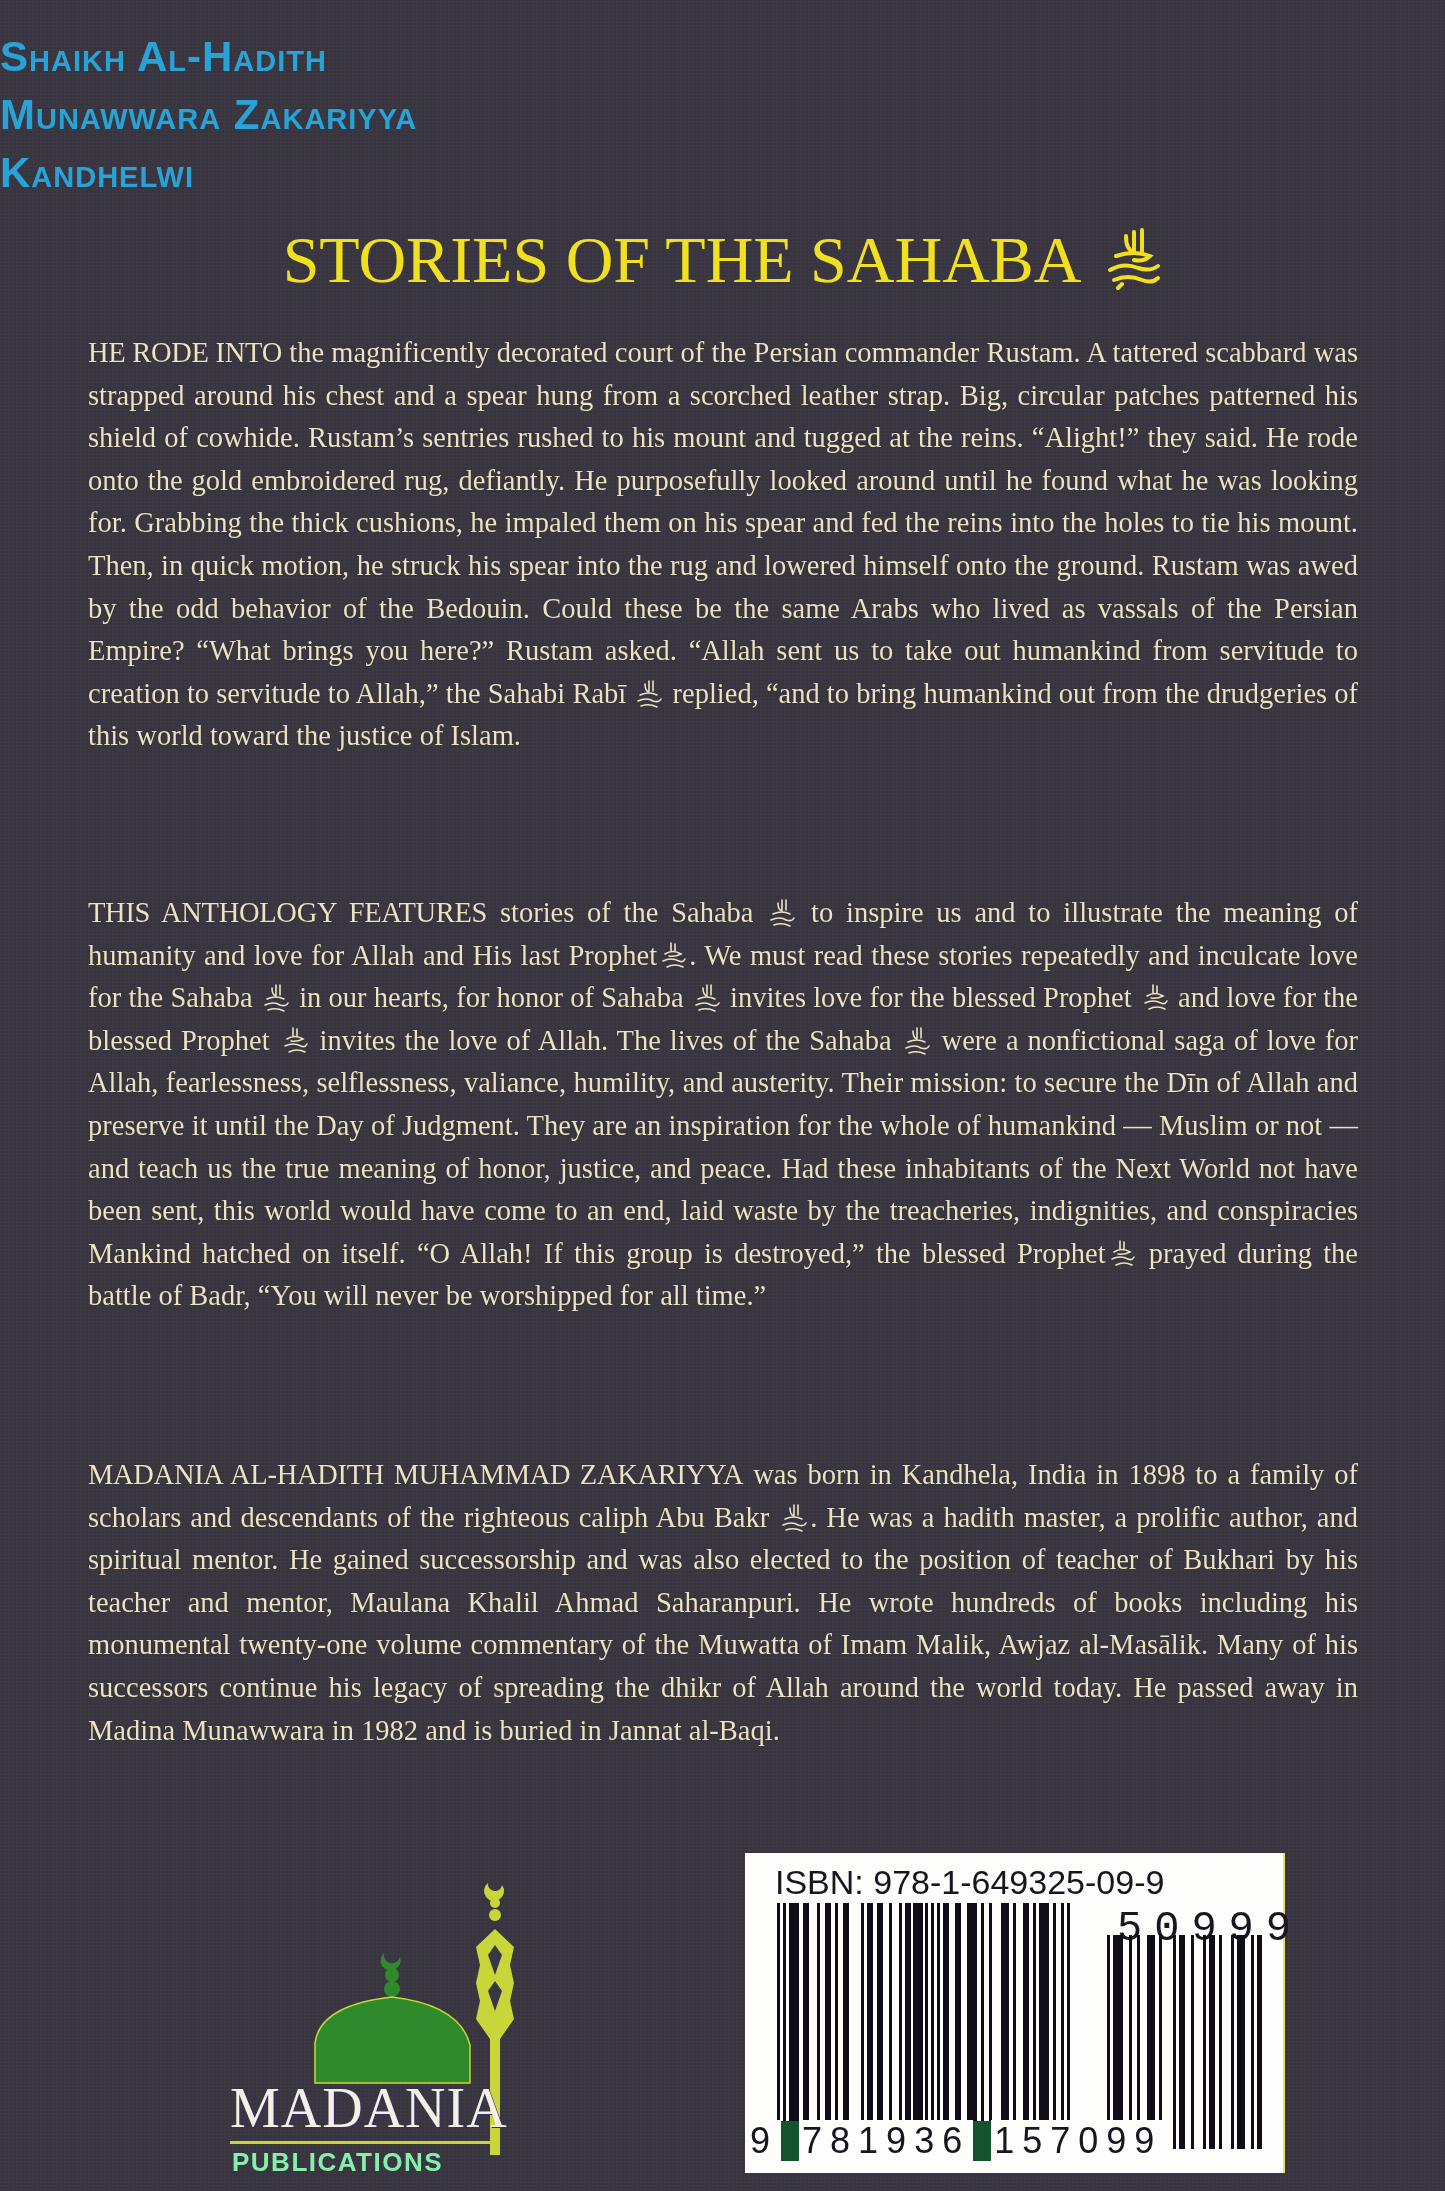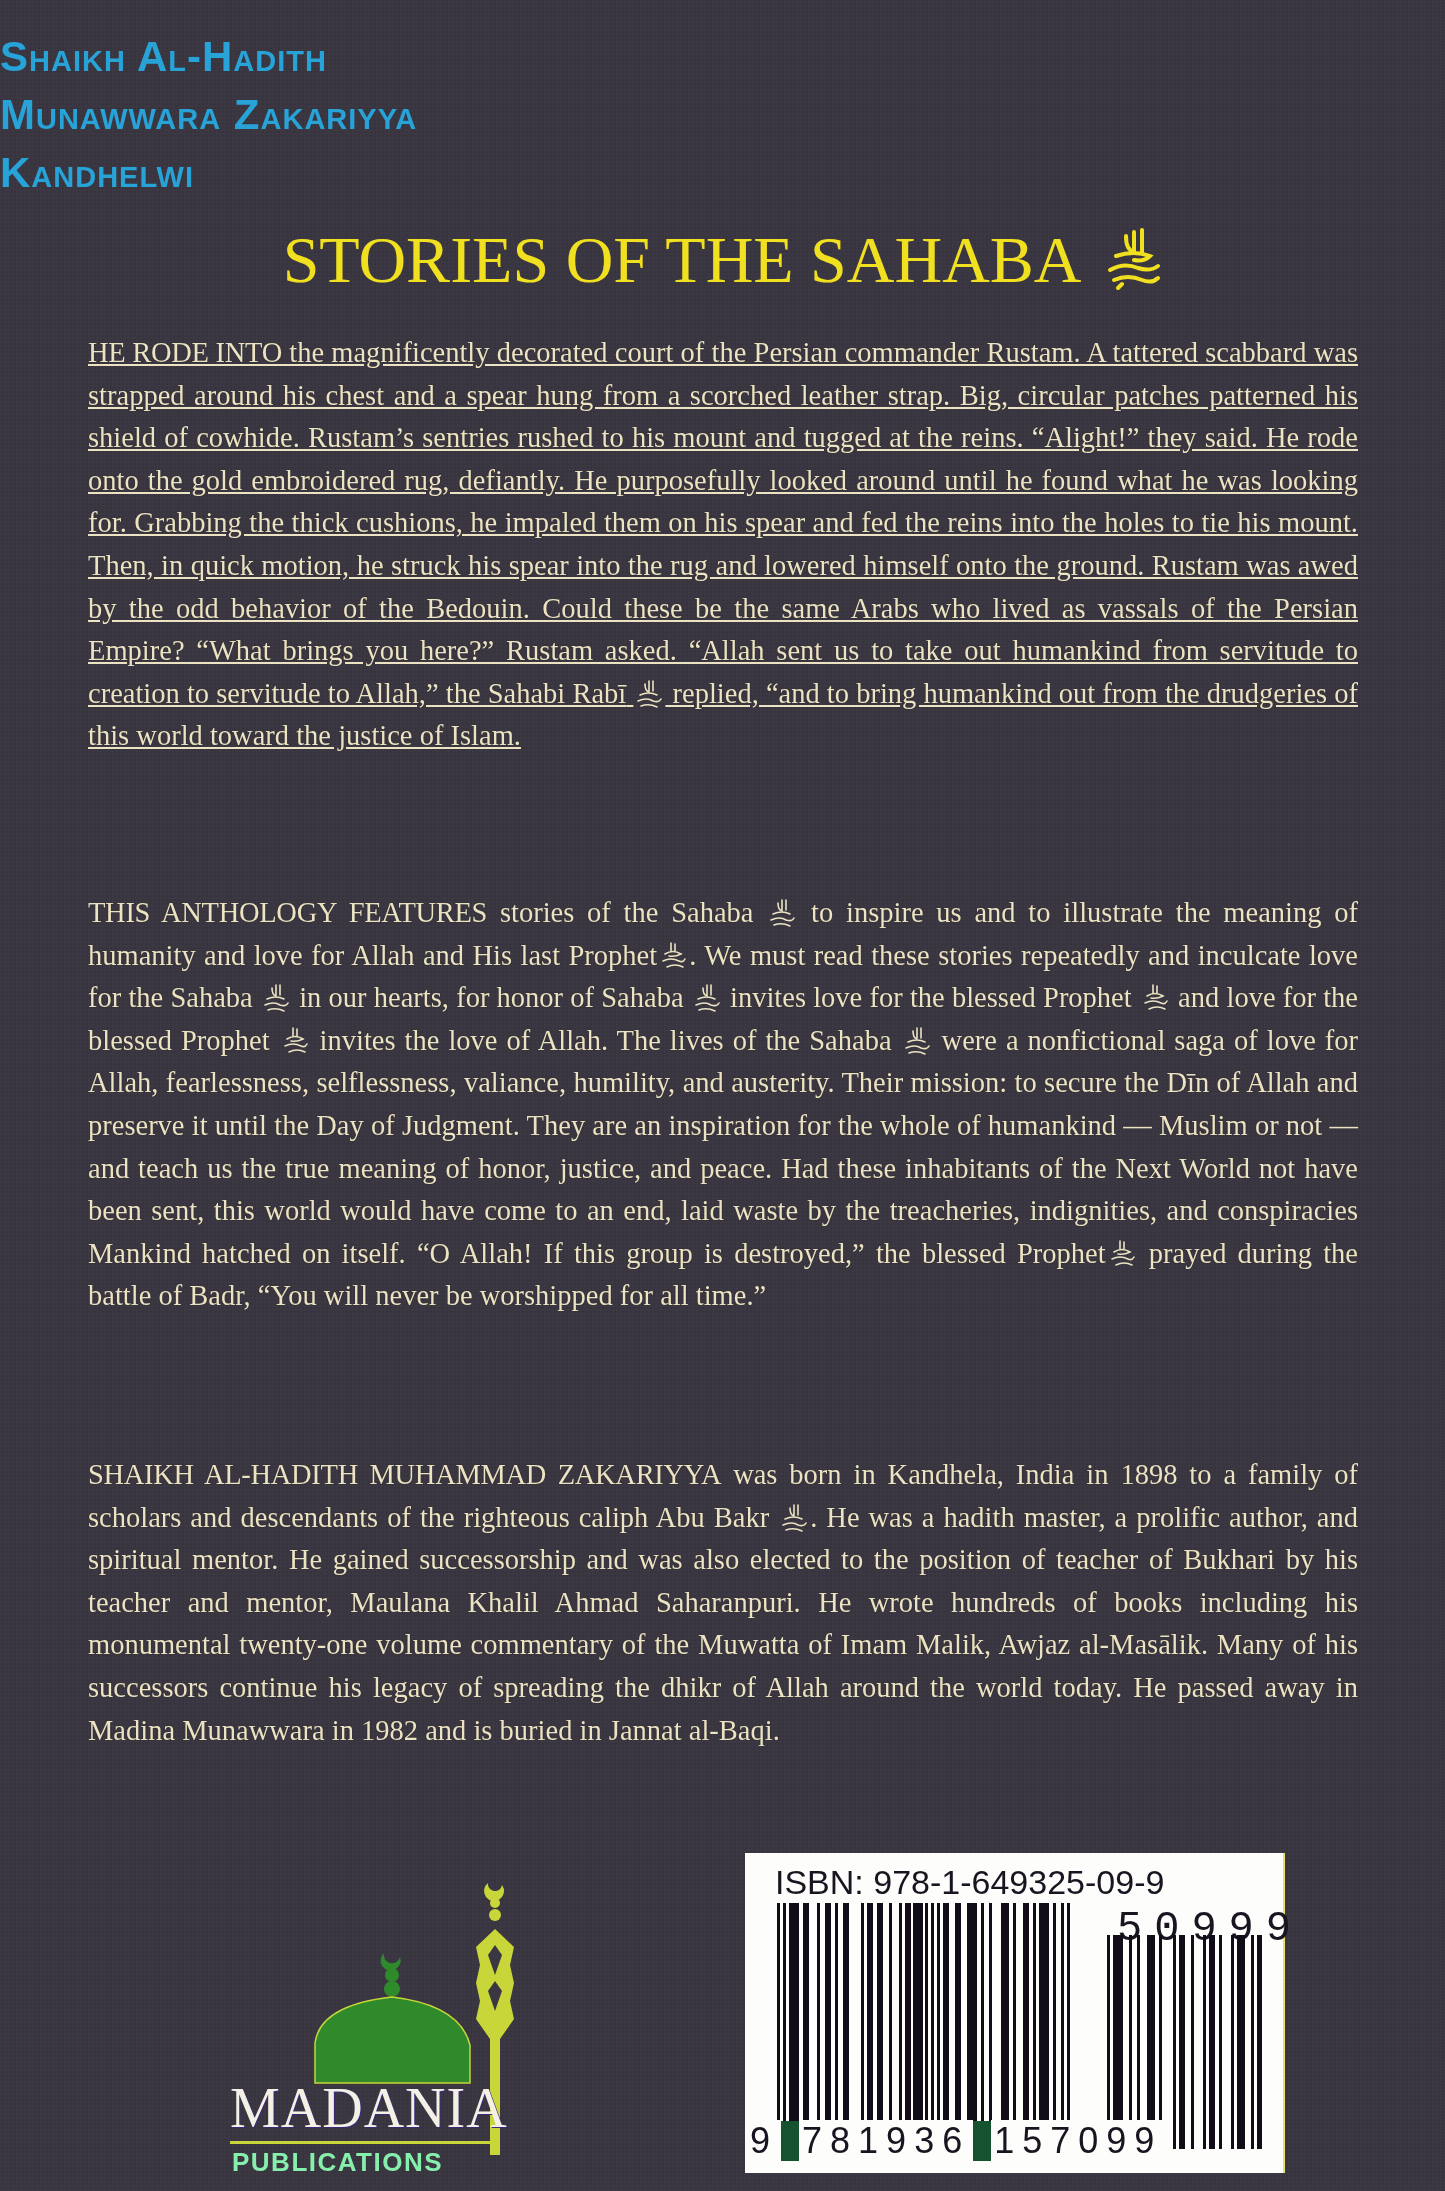--- a/index.html
+++ b/index.html
@@ -181,21 +181,21 @@
         <path d="M30 6 L30 26 M38 4 L38 26 M22 10 Q22 24 30 26"></path>
         <path d="M12 30 Q30 24 46 30 Q40 36 30 34"></path>
         <path d="M6 44 Q20 36 34 42 Q46 46 54 40"></path>
         <path d="M10 54 Q24 48 38 54 Q48 58 54 52"></path>
         <path d="M18 58 L14 62"></path>
       </g>
     </svg>
   </span>
 </div>
 
-<p class="body-text" id="p1" style="margin:0;text-decoration:underline;">
+<p class="body-text" id="p1" style="margin:0;">
   <span class="lead">HE RODE INTO</span><span> the magnificently decorated court of the Persian commander Rustam. A tattered scabbard was strapped around his chest and a spear hung from a scorched leather strap. Big, circular patches patterned his shield of cowhide. Rustam’s sentries rushed to his mount and tugged at the reins. “Alight!” they said. He rode onto the gold embroidered rug, defiantly. He purposefully looked around until he found what he was looking for. Grabbing the thick cushions, he impaled them on his spear and fed the reins into the holes to tie his mount. Then, in quick motion, he struck his spear into the rug and lowered himself onto the ground. Rustam was awed by the odd behavior of the Bedouin. Could these be the same Arabs who lived as vassals of the Persian Empire? “What brings you here?” Rustam asked. “Allah sent us to take out humankind from servitude to creation to servitude to Allah,” the Sahabi Rabī</span>
   <span class="honorific-inline"><svg width="28" height="30" viewBox="0 0 28 30">
         <g fill="none" stroke="#ece3c2" stroke-width="1.6" stroke-linecap="round">
           <path d="M14 2 L14 12 M18 2 L18 12 M10 5 Q10 12 14 13"></path>
           <path d="M5 16 Q14 12 22 16"></path>
           <path d="M3 22 Q12 18 18 22 Q24 24 26 20"></path>
           <path d="M6 27 Q14 24 22 28"></path>
         </g>
       </svg></span><span> replied, “and to bring humankind out from the drudgeries of this world toward the justice of Islam.</span>
 </p>
@@ -260,21 +260,21 @@
         <g fill="none" stroke="#ece3c2" stroke-width="1.6" stroke-linecap="round">
           <path d="M12 2 L12 10 M16 3 L16 10"></path>
           <path d="M6 13 Q14 8 22 13 Q16 16 10 15"></path>
           <path d="M4 20 Q12 16 20 20 Q24 22 26 18"></path>
           <path d="M8 26 Q16 22 24 26"></path>
         </g>
       </svg></span><span> prayed during the battle of Badr, “You will never be worshipped for all time.”</span>
 </p>
 
 <p class="body-text" id="p3" style="margin:0;">
-  <span class="lead">SHAIKH AL-HADITH MUHAMMAD ZAKARIYYA</span><span> was born in Kandhela, India in 1898 to a family of scholars and descendants of the righteous caliph Abu Bakr</span>
+  <span class="lead">MADANIA AL-HADITH MUHAMMAD ZAKARIYYA</span><span> was born in Kandhela, India in 1898 to a family of scholars and descendants of the righteous caliph Abu Bakr</span>
   <span class="honorific-inline"><svg width="28" height="30" viewBox="0 0 28 30">
         <g fill="none" stroke="#ece3c2" stroke-width="1.6" stroke-linecap="round">
           <path d="M14 2 L14 12 M18 2 L18 12 M10 5 Q10 12 14 13"></path>
           <path d="M5 16 Q14 12 22 16"></path>
           <path d="M3 22 Q12 18 18 22 Q24 24 26 20"></path>
           <path d="M6 27 Q14 24 22 28"></path>
         </g>
       </svg></span><span>. He was a hadith master, a prolific author, and spiritual mentor. He gained successorship and was also elected to the position of teacher of Bukhari by his teacher and mentor, Maulana Khalil Ahmad Saharanpuri. He wrote hundreds of books including his monumental twenty-one volume commentary of the Muwatta of Imam Malik, Awjaz al-Masālik. Many of his successors continue his legacy of spreading the dhikr of Allah around the world today. He passed away in Madina Munawwara in 1982 and is buried in Jannat al-Baqi.</span>
 </p>
 

